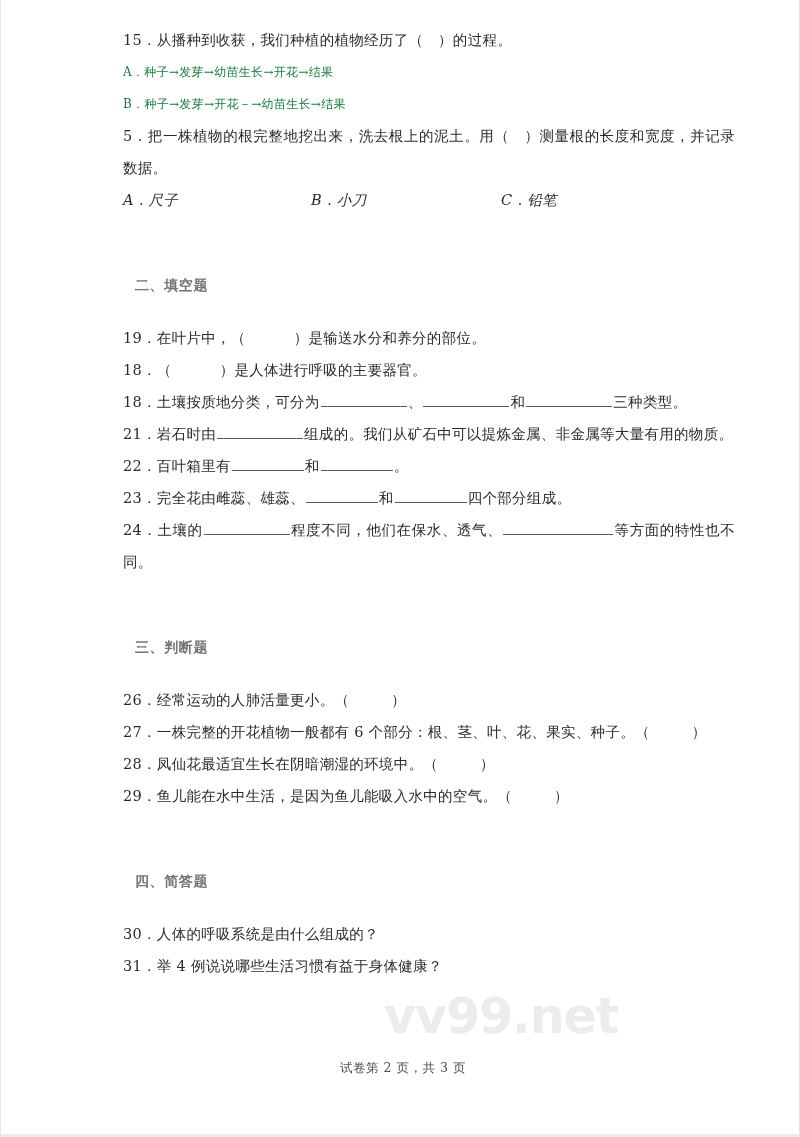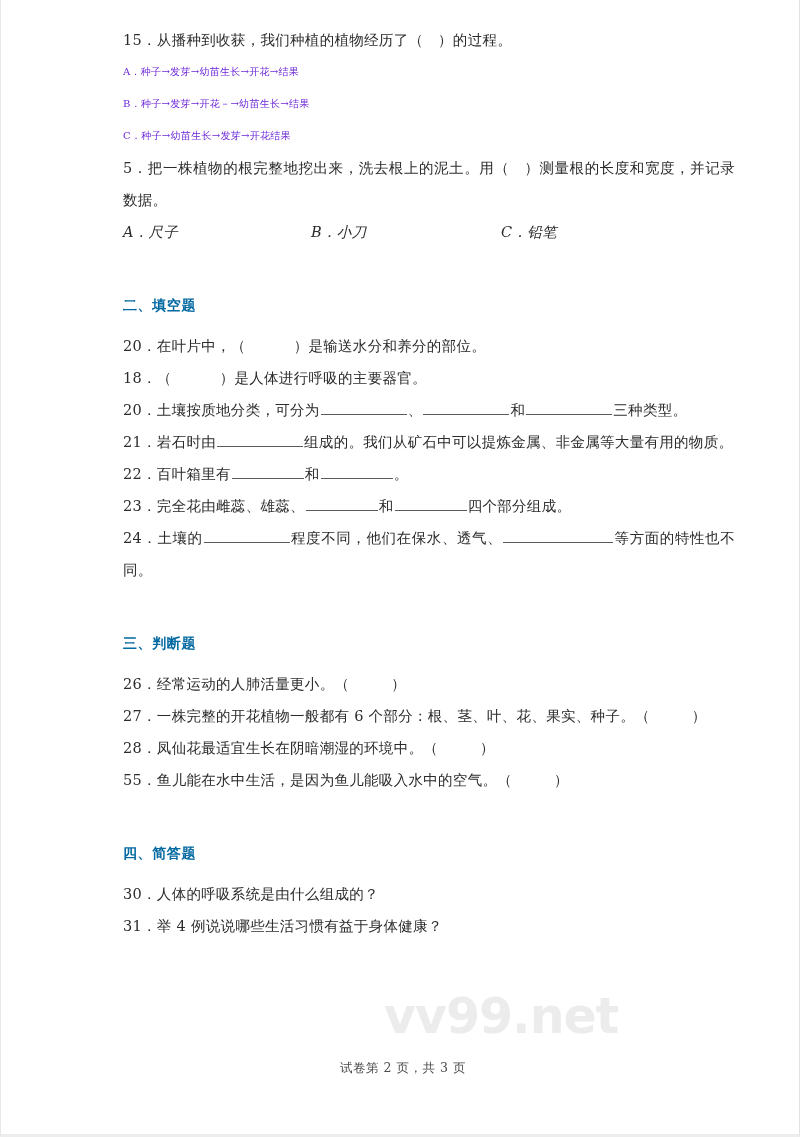--- a/index.html
+++ b/index.html
@@ -43,45 +43,45 @@
   .q {
     font-size: 14.5px;
     line-height: 32px;
     color: #2b2b2b;
     letter-spacing: 0.3px;
     text-align: justify;
     margin: 0;
     white-space: normal;
   }
   .opt {
-    font-size: 10px;
+    font-size: 12px;
     line-height: 32px;
-    color: #6d28d9;
+    color: #15803d;
     margin: 0;
     letter-spacing: 0.3px;
   }
   .opt-row {
     display: flex;
     line-height: 32px;
     font-style: italic;
   }
   .opt-row .cell {
     font-size: 14.5px;
     color: #2b2b2b;
     letter-spacing: 0.3px;
   }
   .opt-row .cell.a { width: 188px; }
   .opt-row .cell.b { width: 190px; }
   .section-head {
     font-size: 14px;
     font-weight: bold;
-    color: #0369a1;
+    color: #737373;
     line-height: 30px;
     letter-spacing: 0.6px;
-    margin: 0;
+    margin: 12px;
   }
   .gap-lg { height: 42px; }
   .gap-sm { height: 10px; }
   .blank {
     display: inline-block;
     border-bottom: 1px solid #5a5a5a;
     vertical-align: baseline;
     height: 15px;
     margin: 0 1px;
   }
@@ -110,39 +110,38 @@
 
 <div class="page">
 
   <div class="watermark">vv99.net</div>
 
   <div class="content">
 
     <p class="q">15．从播种到收获，我们种植的植物经历了（　）的过程。</p>
     <p class="opt">A．种子→发芽→幼苗生长→开花→结果</p>
     <p class="opt">B．种子→发芽→开花－→幼苗生长→结果</p>
-    <p class="opt">C．种子→幼苗生长→发芽→开花结果</p>
 
     <p class="q">5．把一株植物的根完整地挖出来，洗去根上的泥土。用（　）测量根的长度和宽度，并记录数据。</p>
     <div class="opt-row">
       <span class="cell a">A．尺子</span>
       <span class="cell b">B．小刀</span>
       <span class="cell c">C．铅笔</span>
     </div>
 
     <div class="gap-lg"></div>
 
     <p class="section-head">二、填空题</p>
     <div class="gap-sm"></div>
 
-    <p class="q"><span>20．在叶片中，（</span><span class="paren" style="width:48px"></span><span>）是输送水分和养分的部位。</span></p>
+    <p class="q"><span>19．在叶片中，（</span><span class="paren" style="width:48px"></span><span>）是输送水分和养分的部位。</span></p>
 
     <p class="q"><span>18．（</span><span class="paren" style="width:48px"></span><span>）是人体进行呼吸的主要器官。</span></p>
 
-    <p class="q"><span>20．土壤按质地分类，可分为</span><span class="blank b-md"></span><span>、</span><span class="blank b-md"></span><span>和</span><span class="blank b-md"></span><span>三种类型。</span></p>
+    <p class="q"><span>18．土壤按质地分类，可分为</span><span class="blank b-md"></span><span>、</span><span class="blank b-md"></span><span>和</span><span class="blank b-md"></span><span>三种类型。</span></p>
 
 
     <p class="q"><span>21．岩石时由</span><span class="blank b-md"></span><span>组成的。我们从矿石中可以提炼金属、非金属等大量有用的物质。</span></p>
 
     <p class="q"><span>22．百叶箱里有</span><span class="blank b-sm"></span><span>和</span><span class="blank b-sm"></span><span>。</span></p>
 
     <p class="q"><span>23．完全花由雌蕊、雄蕊、</span><span class="blank b-sm"></span><span>和</span><span class="blank b-sm"></span><span>四个部分组成。</span></p>
 
     <p class="q"><span>24．土壤的</span><span class="blank b-md"></span><span>程度不同，他们在保水、透气、</span><span class="blank b-lg"></span><span>等方面的特性也不同。</span></p>
 
@@ -151,21 +150,21 @@
     <p class="section-head">三、判断题</p>
     <div class="gap-sm"></div>
 
 
     <p class="q"><span>26．经常运动的人肺活量更小。（</span><span class="paren" style="width:42px"></span><span>）</span></p>
 
     <p class="q"><span>27．一株完整的开花植物一般都有 6 个部分：根、茎、叶、花、果实、种子。（</span><span class="paren" style="width:42px"></span><span>）</span></p>
 
     <p class="q"><span>28．凤仙花最适宜生长在阴暗潮湿的环境中。（</span><span class="paren" style="width:42px"></span><span>）</span></p>
 
-    <p class="q"><span>55．鱼儿能在水中生活，是因为鱼儿能吸入水中的空气。（</span><span class="paren" style="width:42px"></span><span>）</span></p>
+    <p class="q"><span>29．鱼儿能在水中生活，是因为鱼儿能吸入水中的空气。（</span><span class="paren" style="width:42px"></span><span>）</span></p>
 
     <div class="gap-lg"></div>
 
     <p class="section-head">四、简答题</p>
     <div class="gap-sm"></div>
 
     <p class="q">30．人体的呼吸系统是由什么组成的？</p>
     <p class="q">31．举 4 例说说哪些生活习惯有益于身体健康？</p>
 
   </div>

